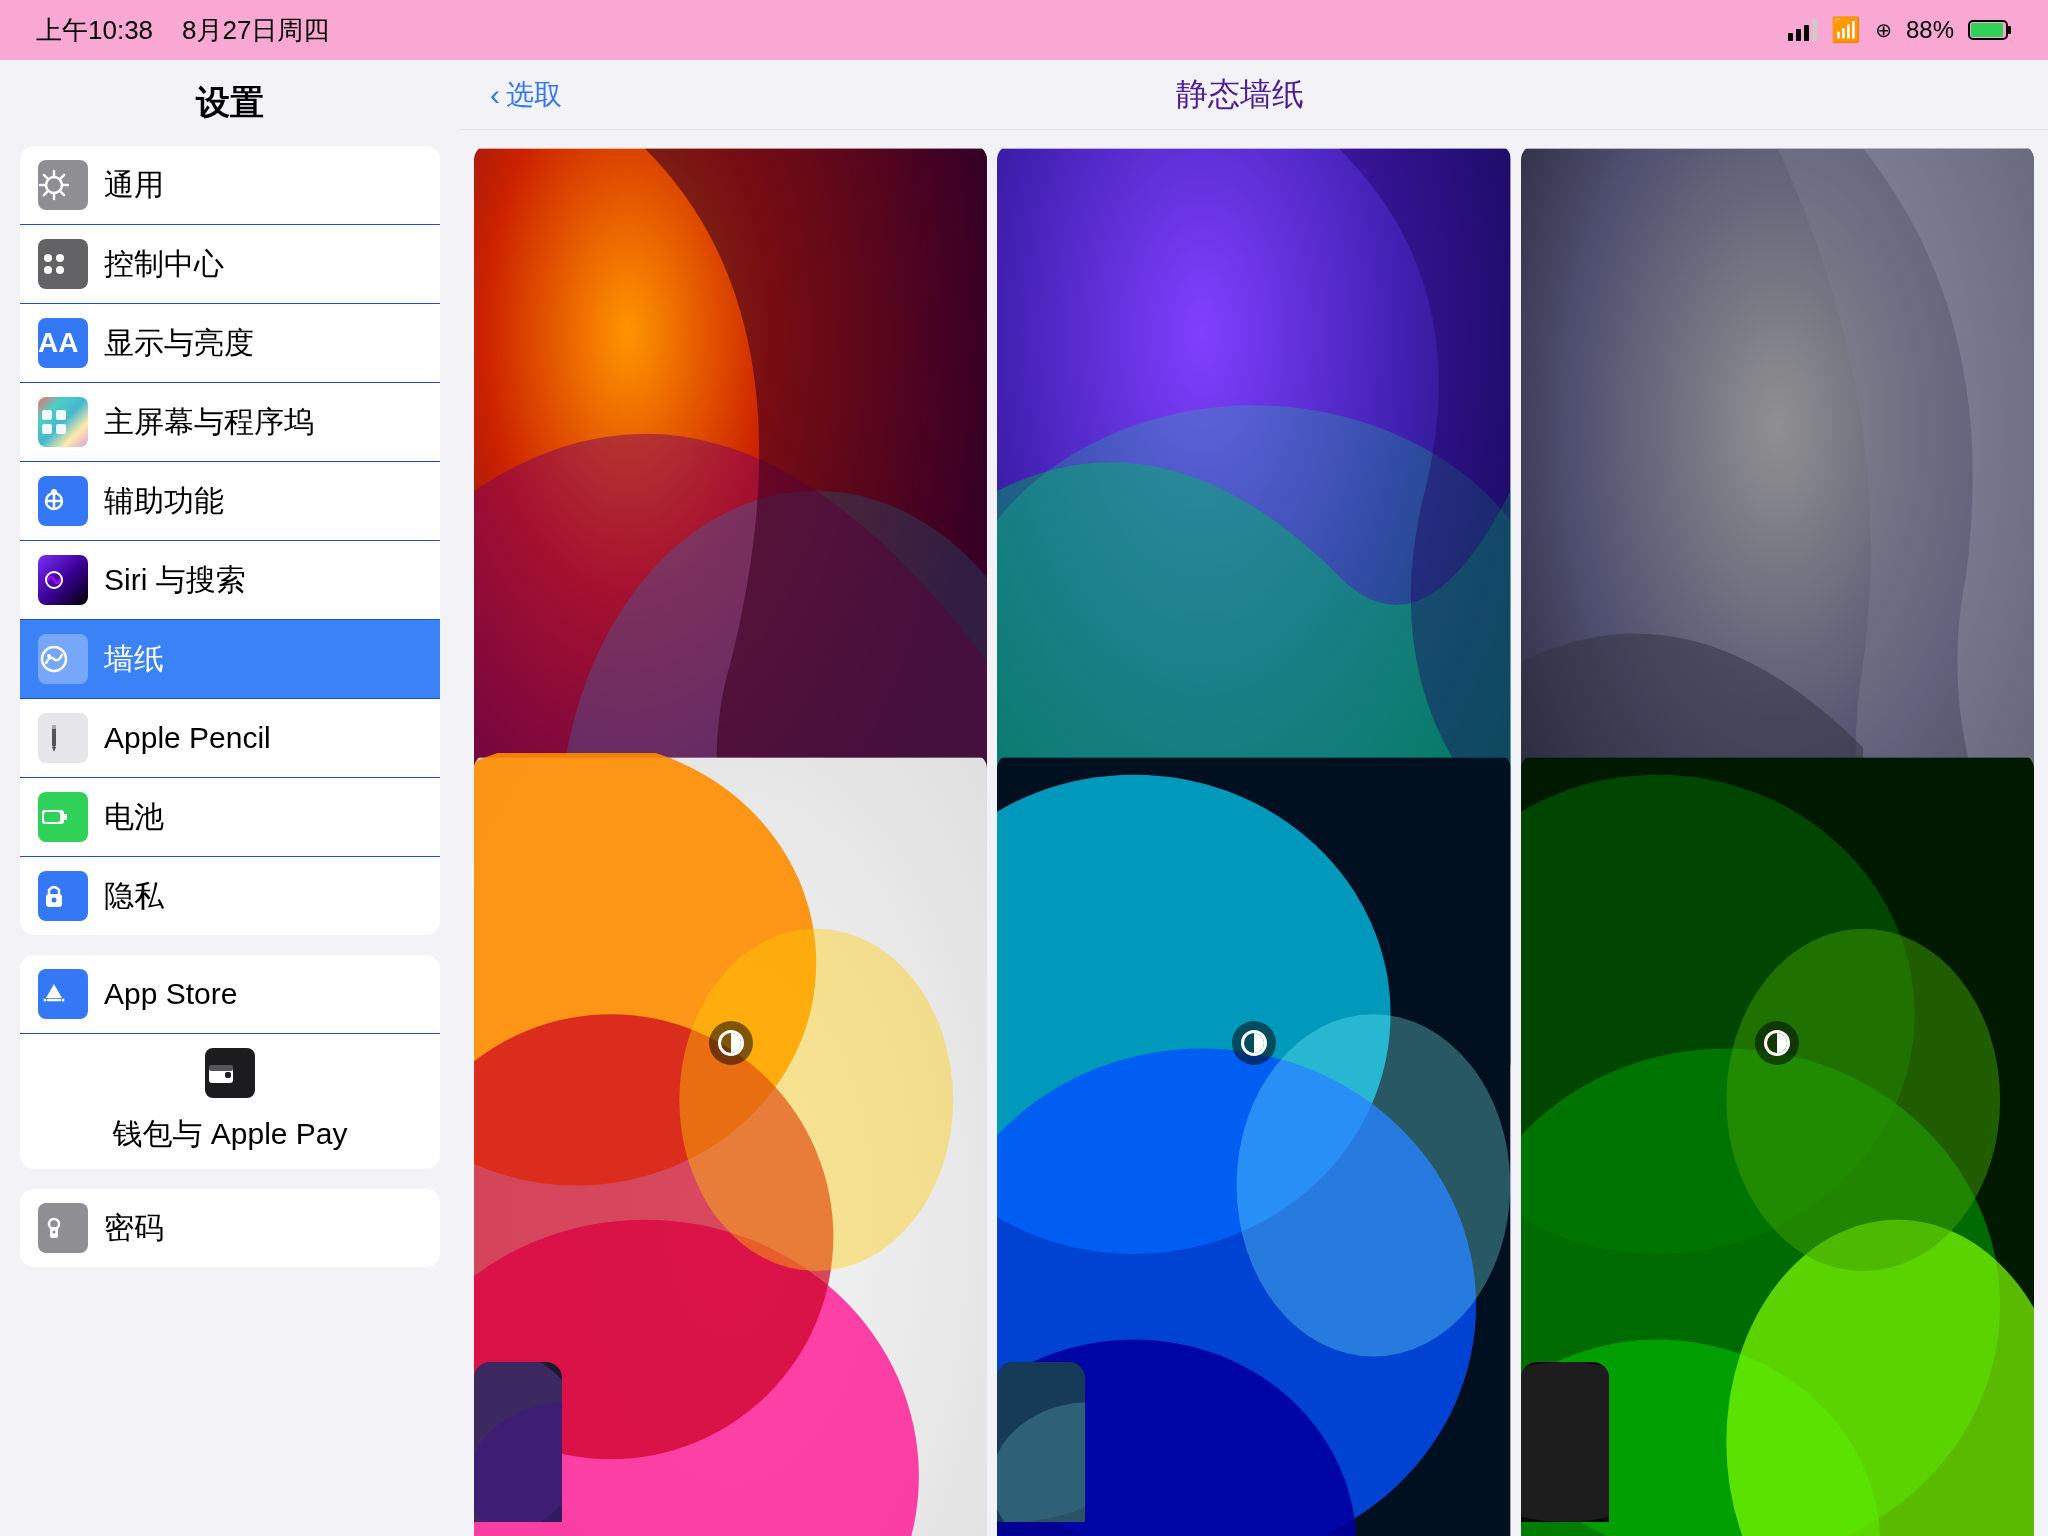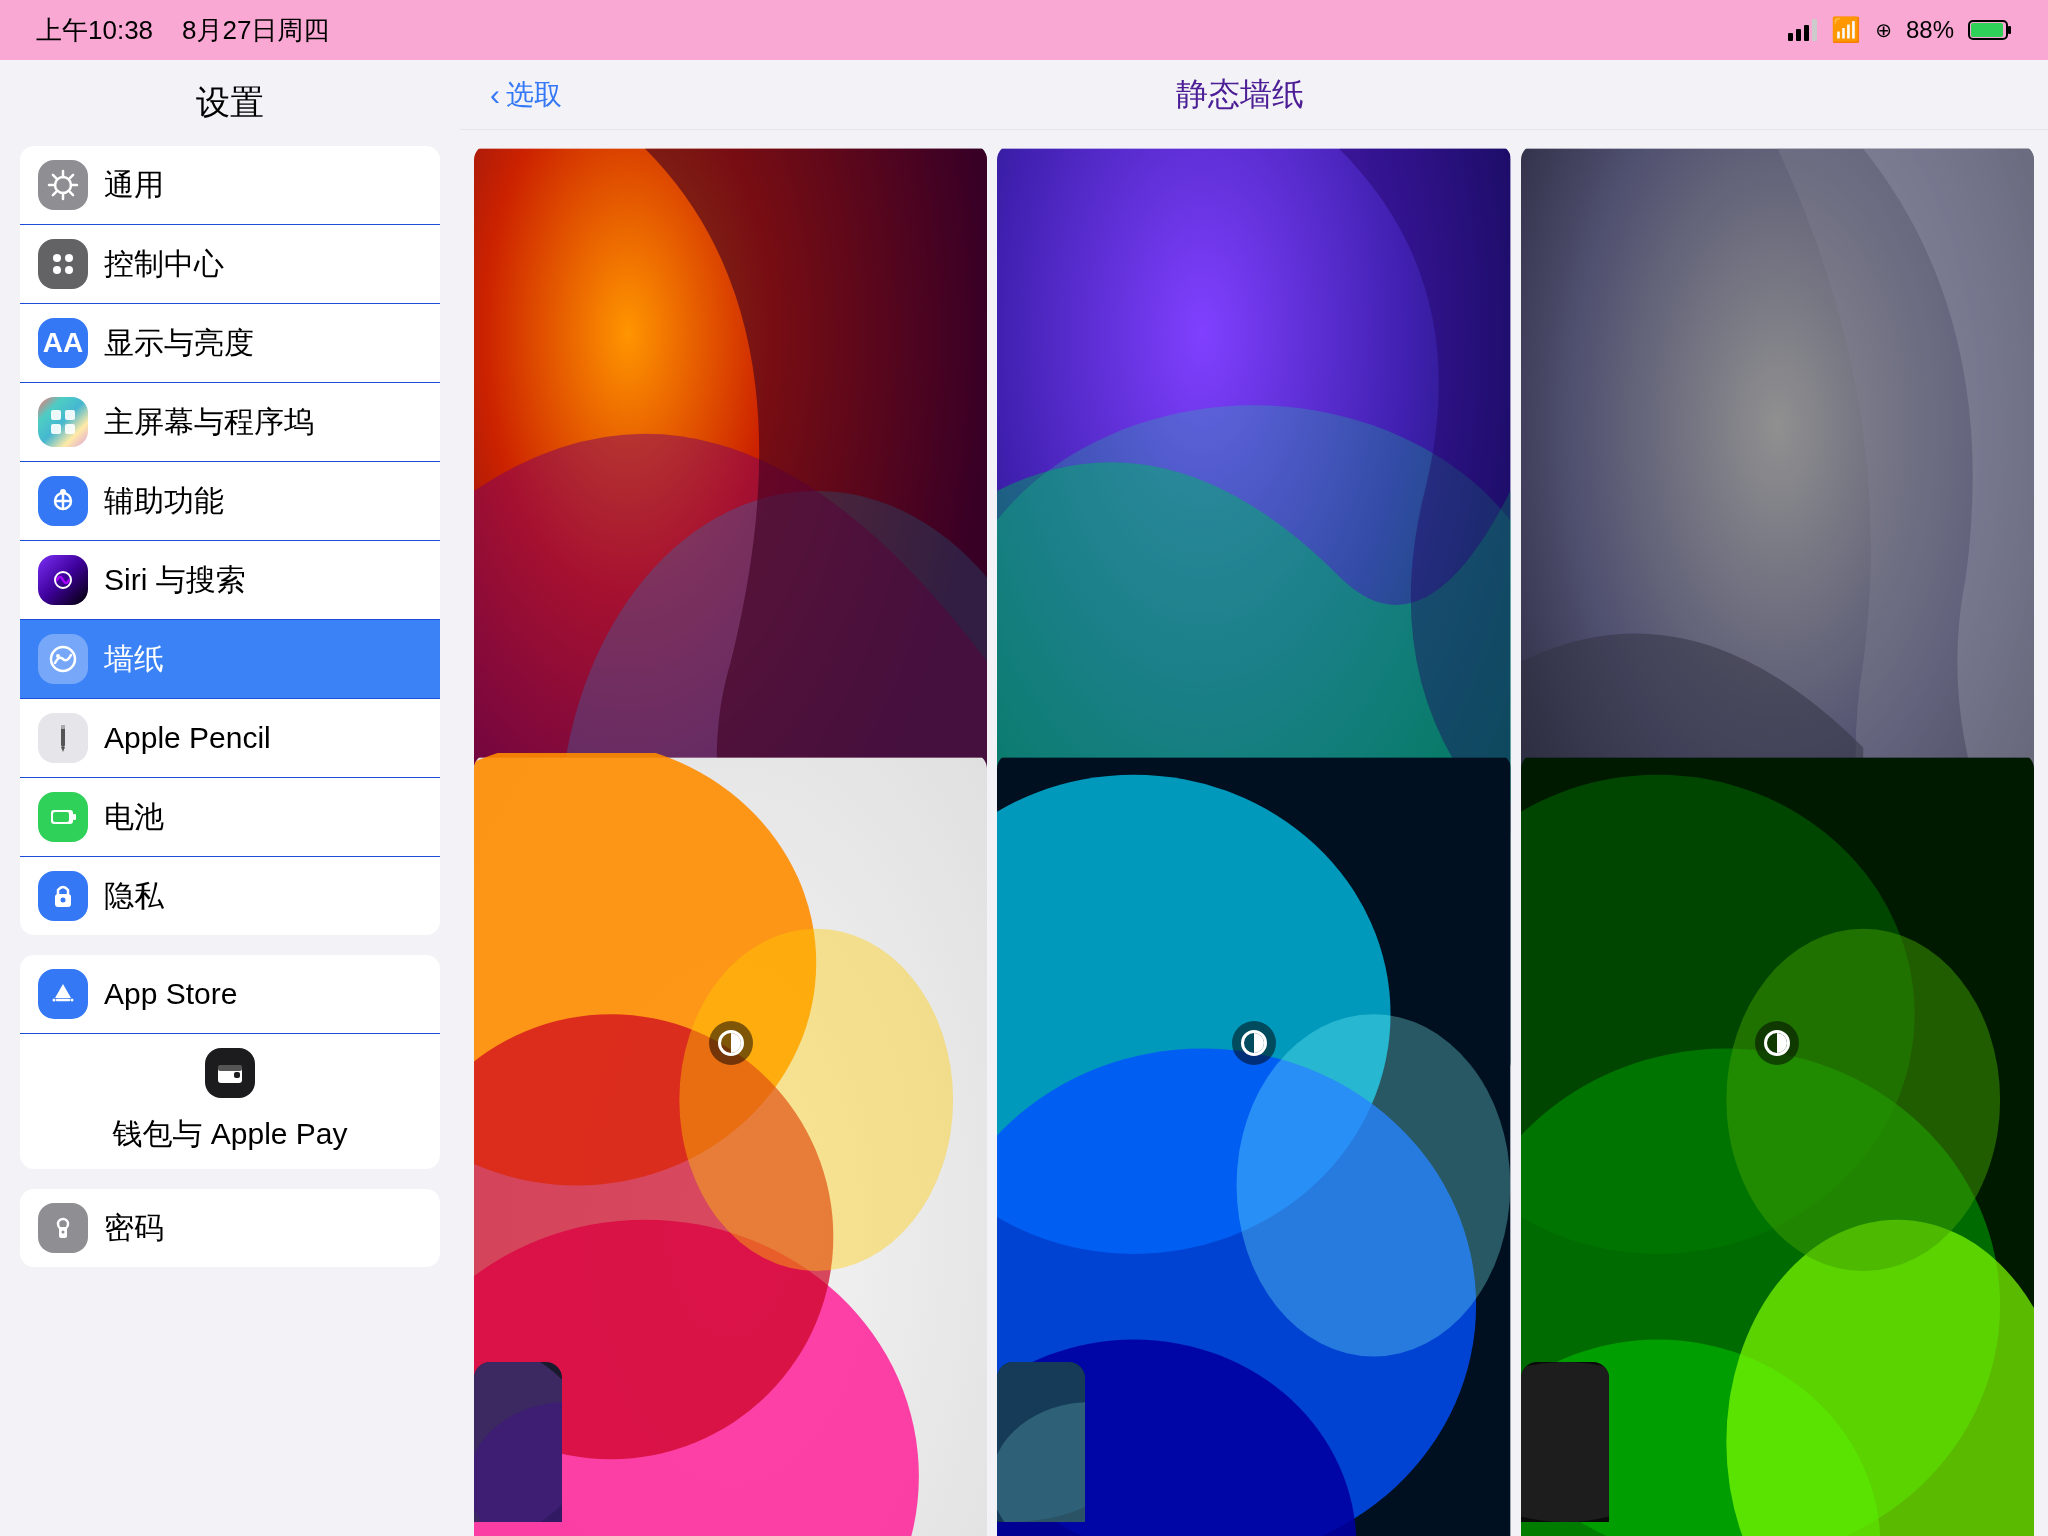--- a/index.html
+++ b/index.html
@@ -59,21 +59,21 @@
       width: 460px;
       background: #f2f2f7;
       display: flex;
       flex-direction: column;
       padding: 10px 0;
       flex-shrink: 0;
     }
     .sidebar-title {
       text-align: center;
       font-size: 34px;
-      font-weight: 400;
+      font-weight: 700;
       color: #000;
       padding: 10px 0 20px;
     }
 
     .sidebar-group {
       background: #fff;
       border-radius: 14px;
       margin: 0 20px 20px;
       overflow: hidden;
     }
@@ -93,24 +93,23 @@
     .sidebar-item.active {
       background: #3b82f6;
     }
     .sidebar-item.active .item-label {
       color: #fff;
     }
 
     .item-icon {
       width: 50px;
       height: 50px;
-      border-radius: 16px;
-      display: flex;
-      align-items: center;
-      justify-content: center;
+      border-radius: 8px;
+      display: flex;
+      align-items: center;
       flex-shrink: 0;
       font-size: 26px;
       color: #fff;
     }
     .item-label {
       font-size: 30px;
       color: #000;
     }
 
     

